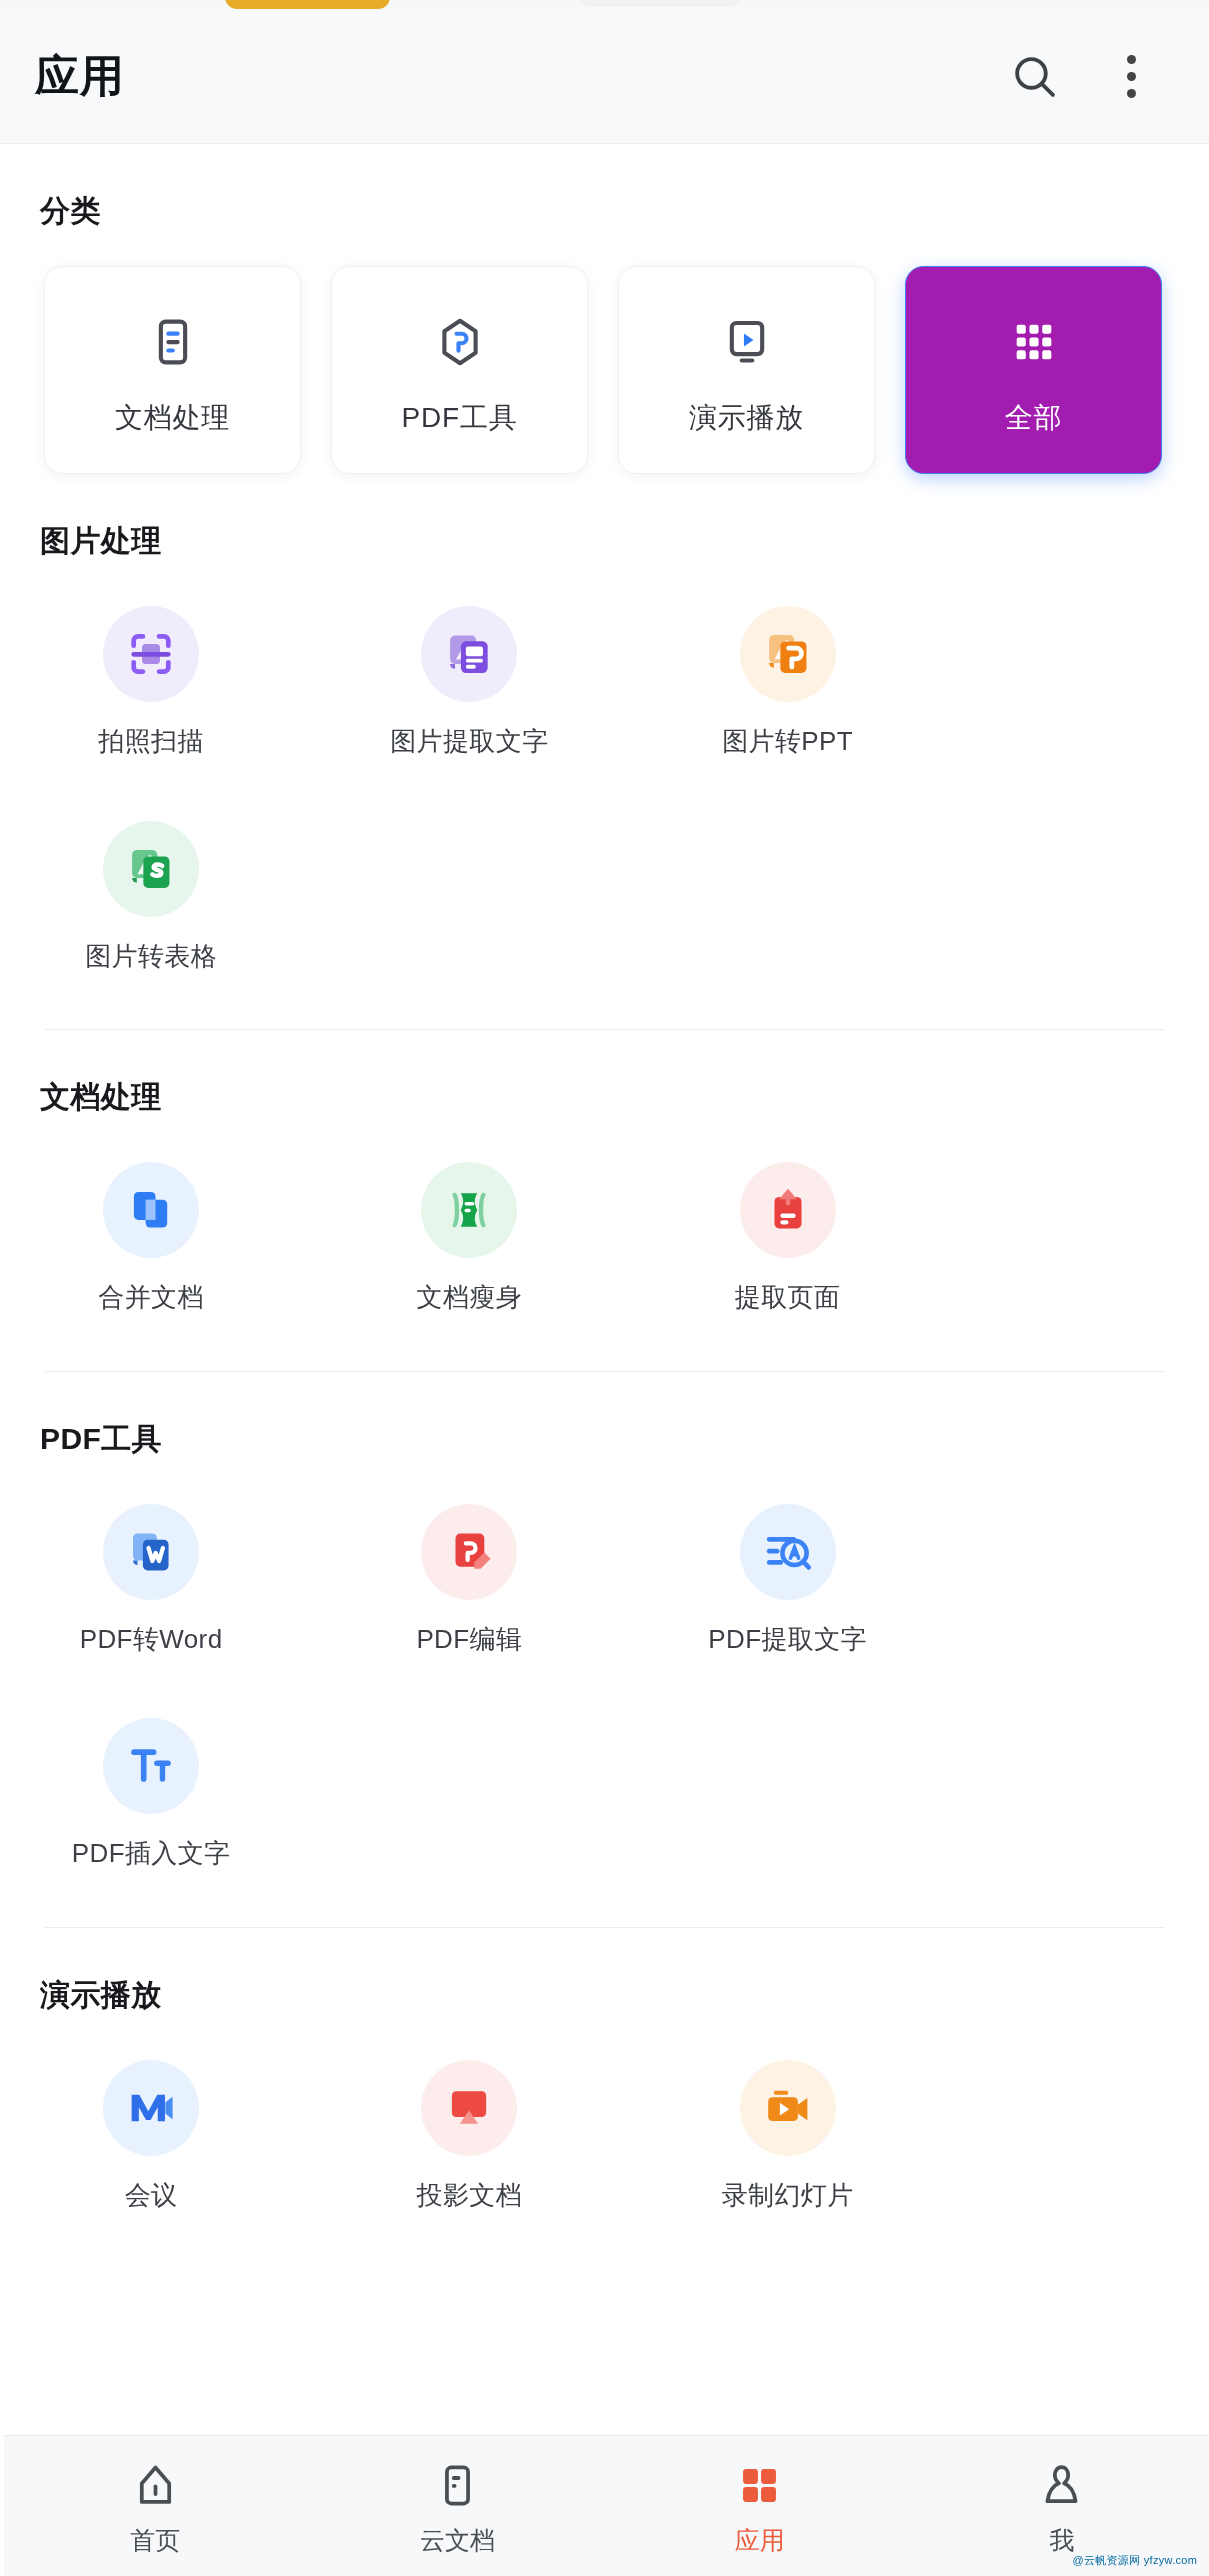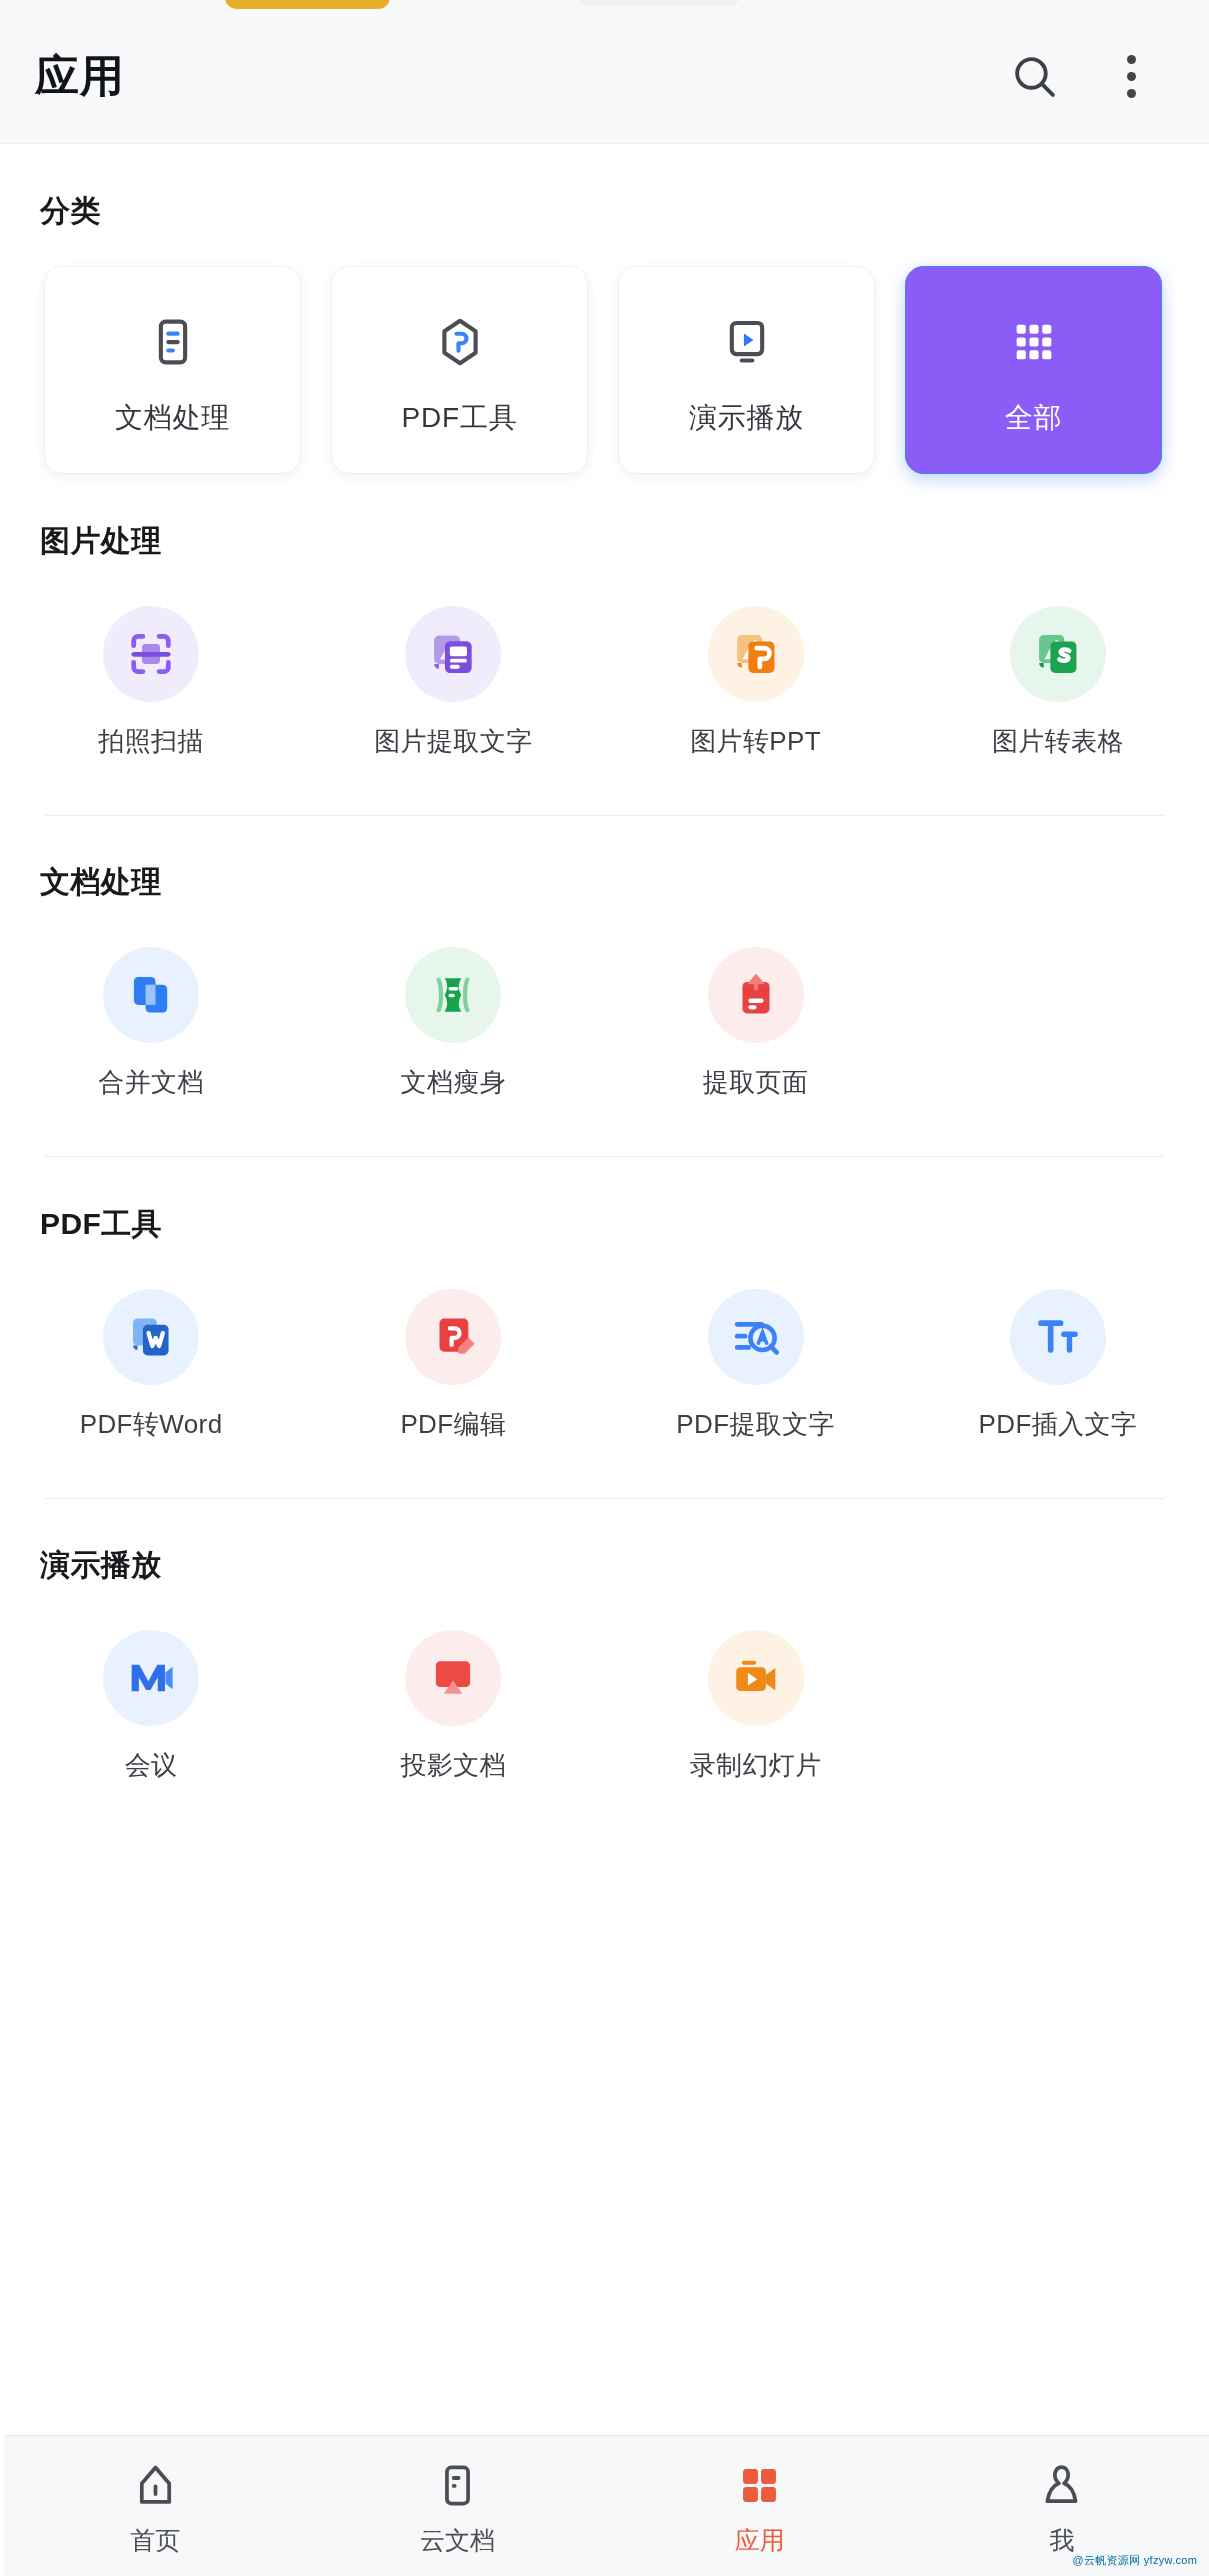--- a/index.html
+++ b/index.html
@@ -60,32 +60,32 @@
     display:flex; gap:30px; padding:34px 44px 0 44px;
   }
   .chip {
     width:257px; height:208px; border-radius:18.5px;
     background:#ffffff; border:0.8px solid #eef0f2;
     box-shadow:0 2.5px 11.8px rgba(20,30,60,.055);
     display:flex; flex-direction:column; align-items:center; justify-content:center;
     cursor:pointer;
   }
   .chip.active {
-    background:#8b5cf6; border-color:#4080f5;
+    background:#a21caf; border-color:#4080f5;
     box-shadow:0 5px 17px rgba(64,128,245,.35);
   }
   .chip-ico { height:77px; display:flex; align-items:center; justify-content:center; }
   .chip-label {
     margin-top:18.5px; font-size:28px; color:#34383e; letter-spacing:0.8px;
   }
   .chip.active .chip-label { color:#ffffff; }
 
   
   .tool-grid {
-    display:flex; flex-wrap:wrap; padding:5px 0 0 0;
+    display:flex; flex-wrap:wrap; padding:5px 0 0 0;gap:16px;
   }
   .tool {
     width:25%; padding-top:39px; padding-bottom:6.7px;
     display:flex; flex-direction:column; align-items:center;
     cursor:pointer;
   }
   .tool-bubble {
     width:96px; height:96px; border-radius:50%;
     display:flex; align-items:center; justify-content:center;
   }

